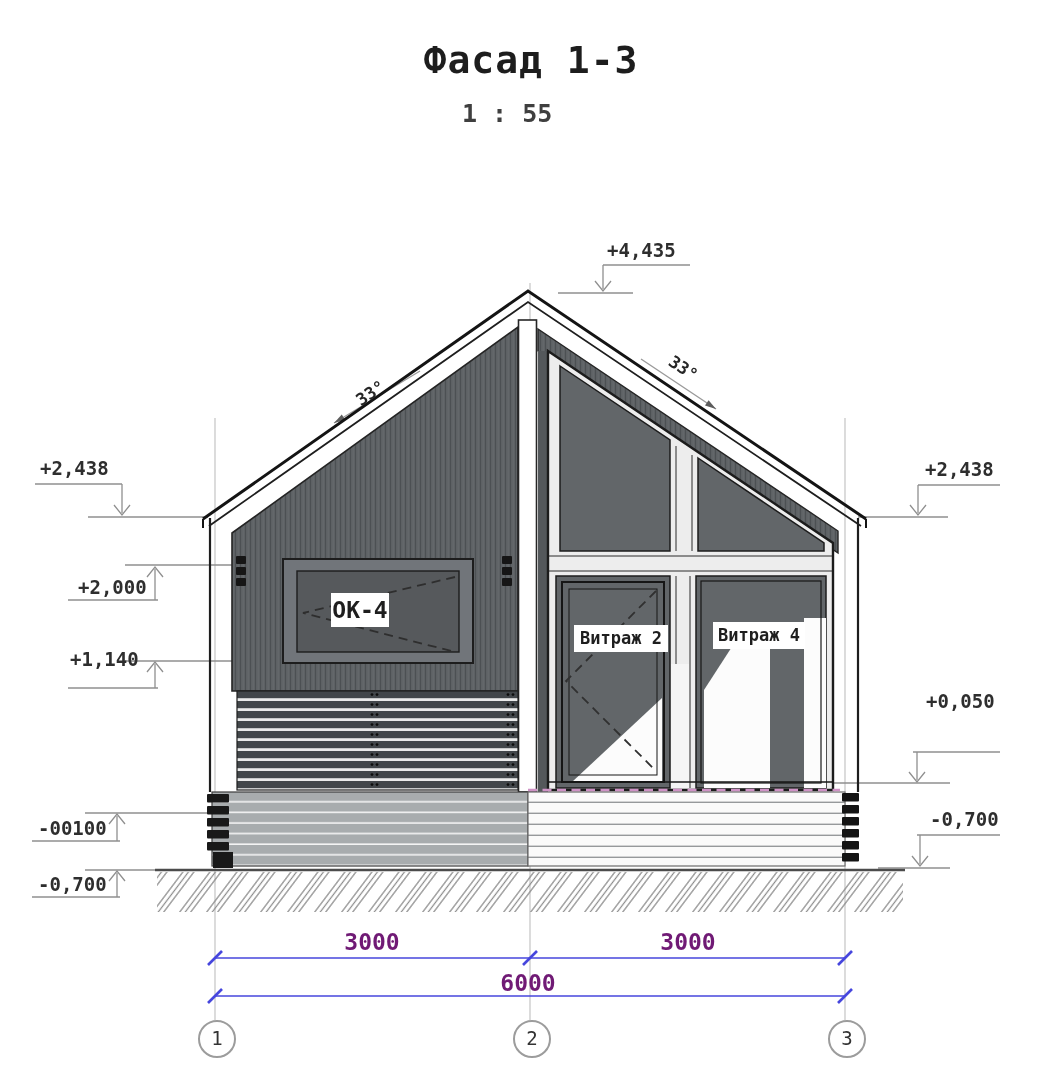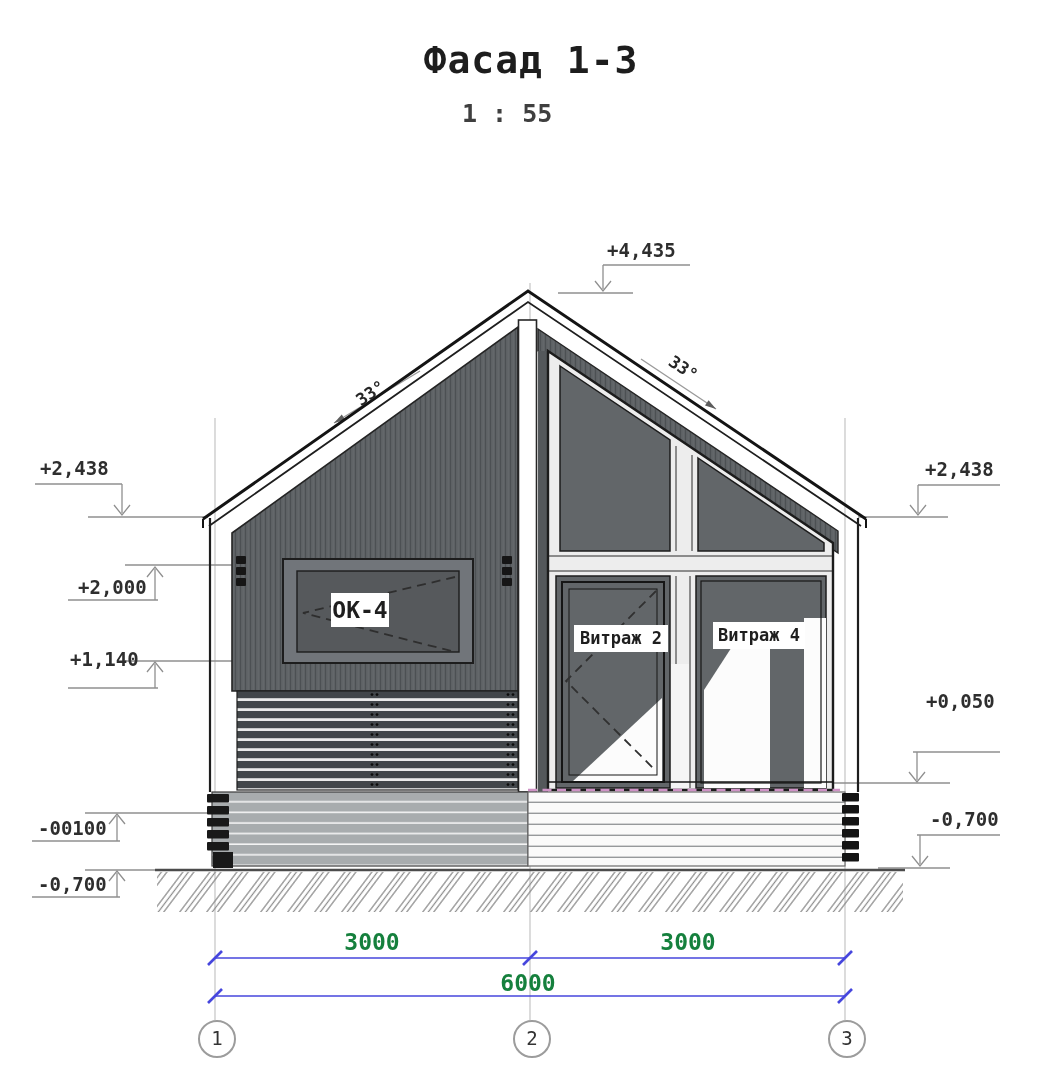--- a/index.html
+++ b/index.html
@@ -8,21 +8,21 @@
   svg{position:absolute;left:0;top:0;}
   .lbl{position:absolute;font-family:"DejaVu Sans Mono",monospace;font-weight:bold;
        color:#2e2e2e;white-space:nowrap;}
   .title{font-size:38px;color:#1d1d1d;letter-spacing:1px;text-align:center;width:222px;}
   .scale{font-size:25px;color:#3f3f3f;font-weight:bold;margin-left:25px;}
   .elev{font-size:19px;}
   .angle{font-size:17px;color:#262626;}
   .winlbl{background:#ffffff;text-align:center;color:#1e1e1e;}
   .ok4{width:58px;height:34px;line-height:34px;font-size:23px;}
   .vitr{width:94px;height:27px;line-height:27px;font-size:17px;}
-  .dim{color:#15803d;font-size:23px;width:64px;text-align:center;}
+  .dim{color:#701a75;font-size:23px;width:64px;text-align:center;}
   .axis{width:34px;height:34px;border:2px solid #9c9c9c;border-radius:50%;
         background:#fff;text-align:center;line-height:32px;font-size:19px;
         color:#333;font-weight:normal;}
 </style>
 </head>
 <body>
 
 <div id="stage">
 
 <svg width="1054" height="1080" viewBox="0 0 1054 1080">

